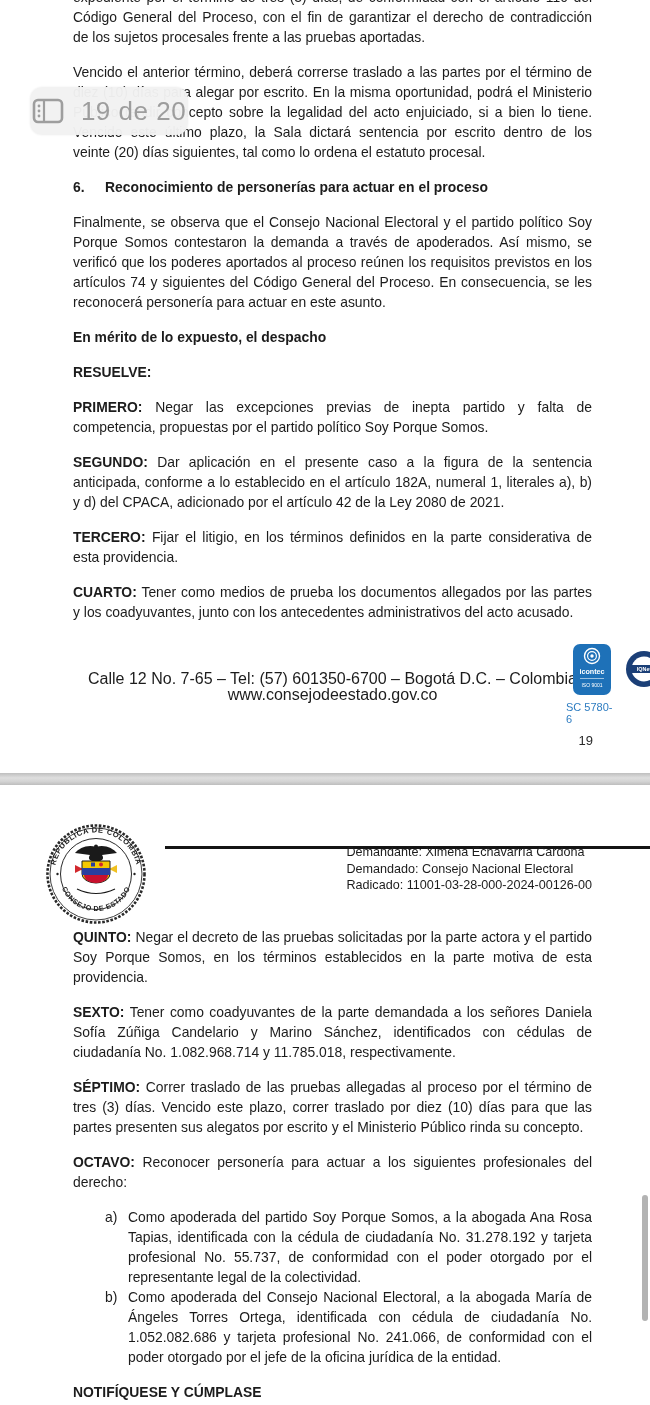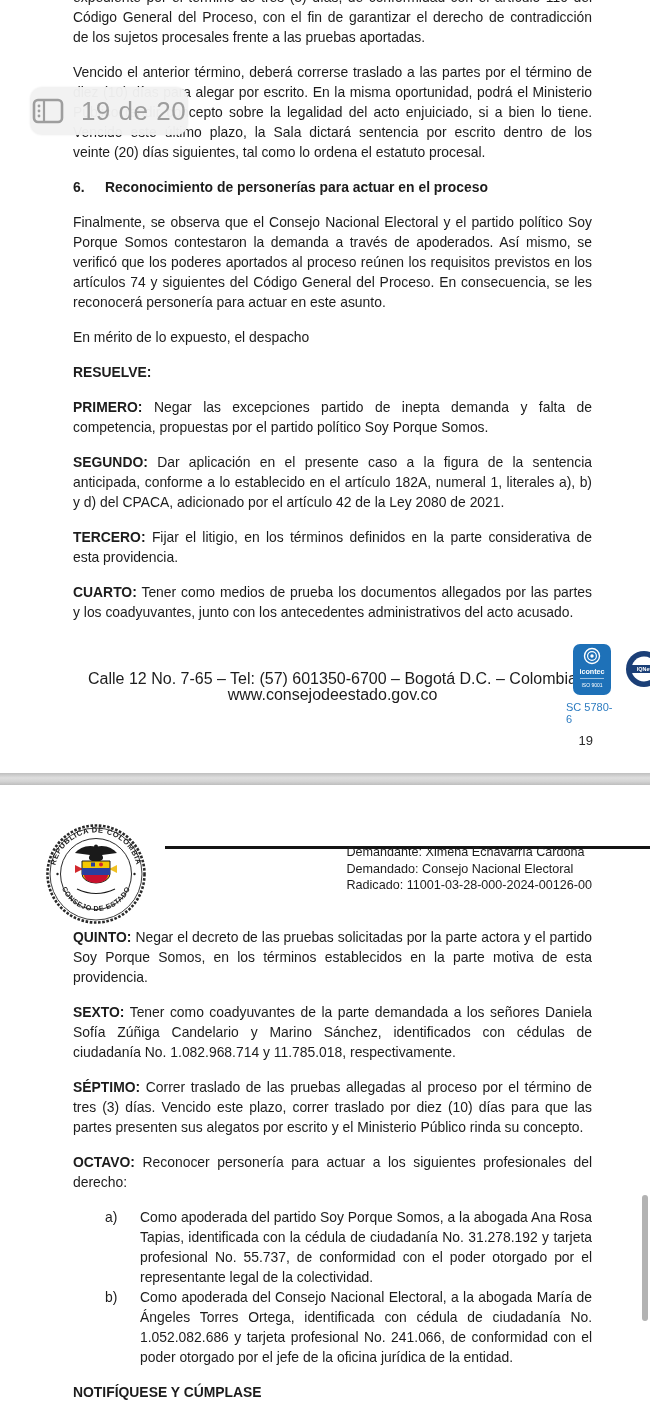--- a/index.html
+++ b/index.html
@@ -13,25 +13,25 @@
   #page19{height:786px;}
   #page20{height:607px;}
   .doc-body{padding:0 58px 0 73px;font-size:13.9px;line-height:20px;}
   .tl{overflow:hidden;white-space:nowrap;text-align:left;height:20px;}
   .jl{text-align:justify;text-align-last:justify;white-space:normal;}
   .para{margin:0 0 15px 0;}
   .clip-top{margin-top:-13px;}
   .sec-heading{display:flex;font-weight:bold;margin:0 0 15px 0;}
   .sec-heading .num{width:32px;flex:none;}
   .center-heading{text-align:left;font-weight:bold;margin:15px 0 15px 0;height:20px;}
-  .single-line{margin:0 0 15px 0;height:20px;}
+  .single-line{margin:0 0 15px 0;height:20px;font-weight:bold;}
   b{font-weight:bold;}
   .li{display:flex;margin:0;}
   .li .mk{width:23px;flex:none;margin-left:32px;}
-  .li .bd{flex:1;min-width:0;margin-left:12px;}
+  .li .bd{flex:1;min-width:0;}
   .closing{font-weight:bold;height:20px;margin-top:15px;}
 
   
   .pill{
     position:absolute;left:30px;top:100px;width:158px;height:48px;
     background:rgba(242,242,242,.97);border-radius:12px;
     display:flex;align-items:center;justify-content:center;gap:17px;
     box-shadow:0 0 2px rgba(0,0,0,.08);z-index:5;
   }
   .pill .txt{font-size:26px;color:#9d9d9d;letter-spacing:.5px;}
@@ -107,21 +107,21 @@
           <div class="tl jl">artículos 74 y siguientes del Código General del Proceso. En consecuencia, se les</div>
           <div class="tl">reconocerá personería para actuar en este asunto.</div>
         </div>
     </div>
 
     <div class="single-line">En mérito de lo expuesto, el despacho</div>
 
     <div class="center-heading">RESUELVE:</div>
 
     <div class="para">
-      <div class="tl jl"><b>PRIMERO:</b> <span>Negar las excepciones partido de inepta demanda y falta de</span></div>
+      <div class="tl jl"><b>PRIMERO:</b> <span>Negar las excepciones previas de inepta partido y falta de</span></div>
       <div>
           <div class="tl">competencia, propuestas por el partido político Soy Porque Somos.</div>
         </div>
     </div>
 
     <div class="para">
       <div class="tl jl"><b>SEGUNDO:</b> <span>Dar aplicación en el presente caso a la figura de la sentencia</span></div>
       <div>
           <div class="tl jl">anticipada, conforme a lo establecido en el artículo 182A, numeral 1, literales a), b)</div>
           <div class="tl">y d) del CPACA, adicionado por el artículo 42 de la Ley 2080 de 2021.</div>

